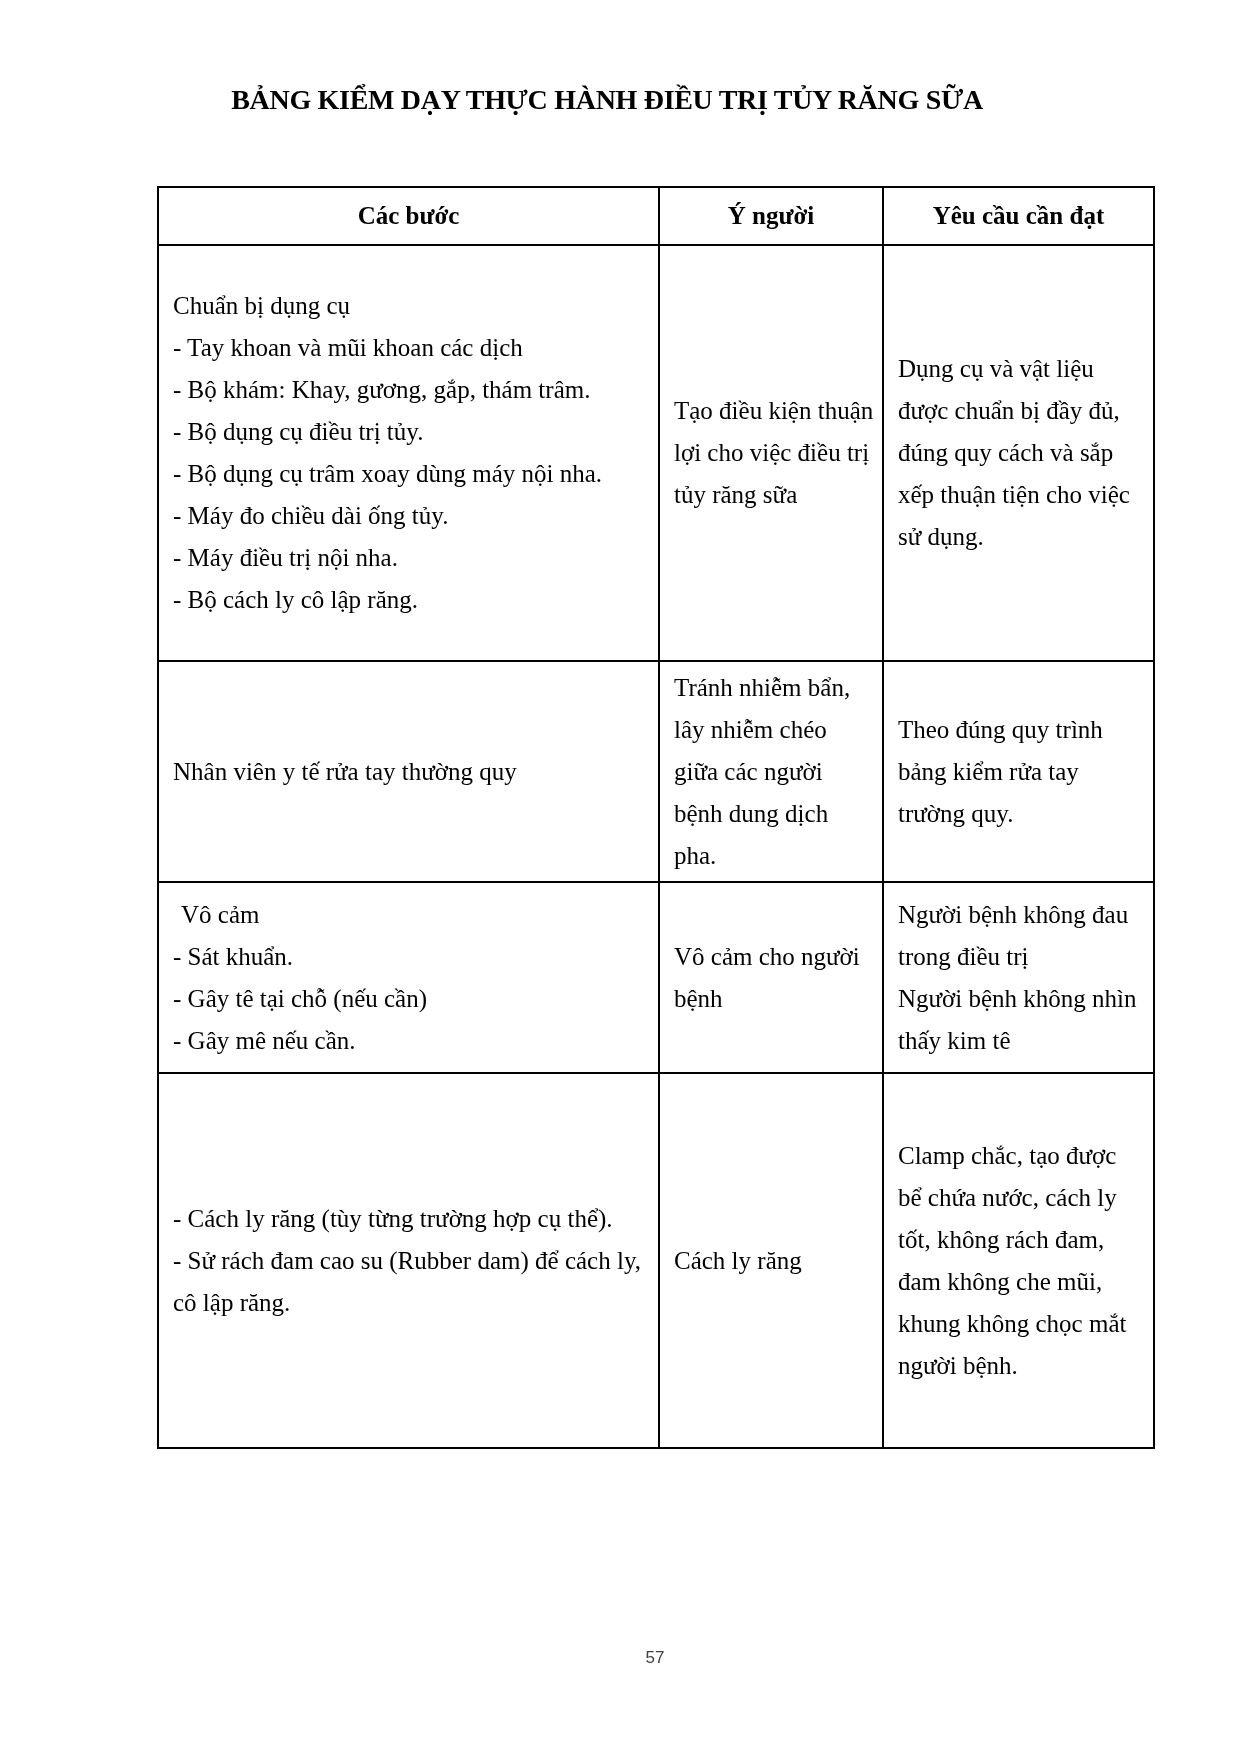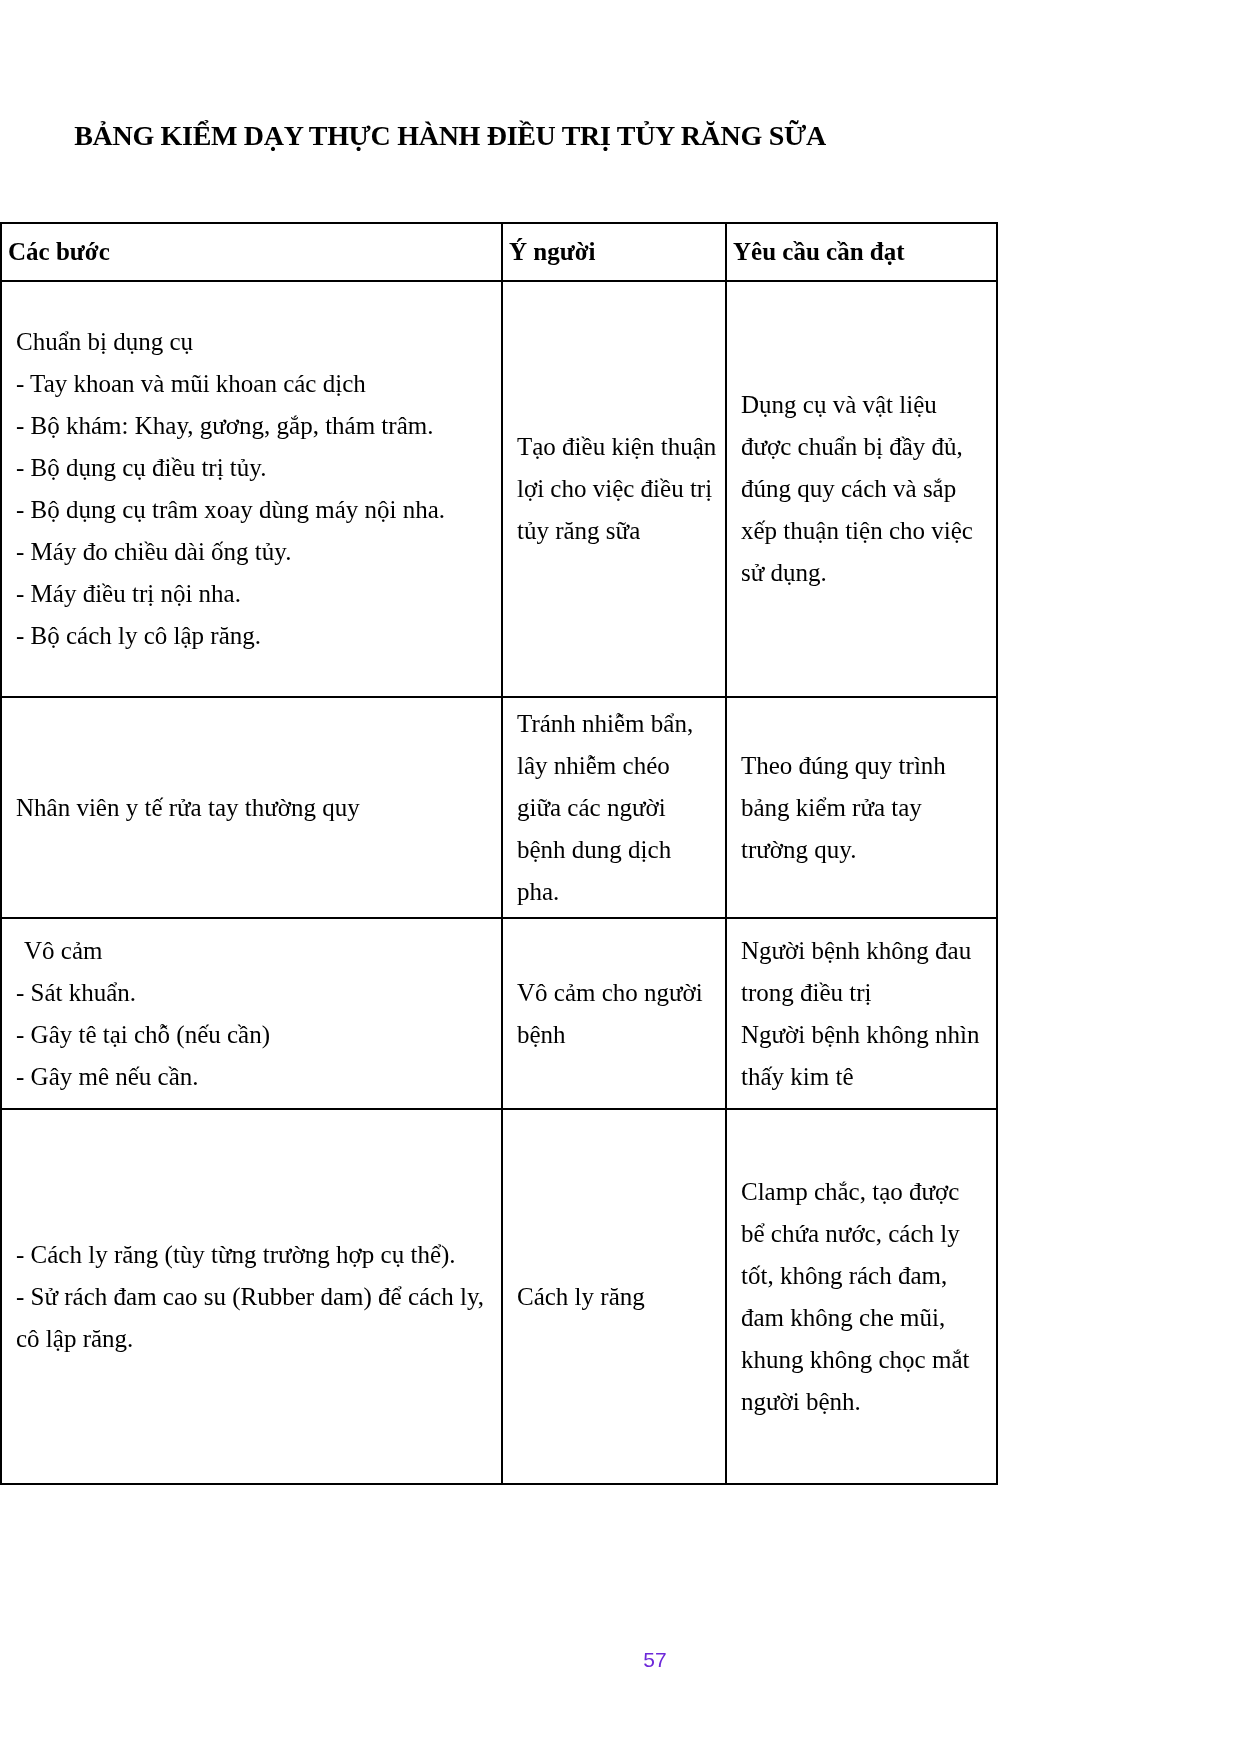--- a/index.html
+++ b/index.html
@@ -11,22 +11,23 @@
     position: relative;
     width: 1241px;
     height: 1754px;
     background: #ffffff;
     color: #000000;
     font-family: "Liberation Serif", "DejaVu Serif", serif;
     overflow: hidden;
   }
   .content {
     position: relative;
+    margin-left: 157px;
     width: 900px;
-    padding-top: 112px;
+    padding-top: 76px;
   }
   .title {
     margin: 0;
     text-align: center;
     font-size: 28px;
     font-weight: bold;
     line-height: 48px;
     letter-spacing: -0.3px;
     white-space: nowrap;
   }
@@ -49,21 +50,21 @@
     padding: 4px 8px 4px 14px;
     overflow: hidden;
   }
   tr.header-row { height: 58px; }
   tr.row-1 { height: 416px; }
   tr.row-2 { height: 221px; }
   tr.row-3 { height: 191px; }
   tr.row-4 { height: 375px; }
   table.checklist th {
     font-weight: bold;
-    text-align: left;
+    text-align: center;
     padding: 4px 6px;
     border-radius: 11px;
   }
   td.steps {
     padding-left: 26px;
     padding-right: 42px;
   }
   td.top { vertical-align: top; padding-top: 8px; }
   td.req { padding-right: 8px; font-family: Liberation Serif, serif; }
   .line { margin: 0; }
@@ -72,22 +73,22 @@
     text-indent: -30px;
   }
   .indent-sm { padding-left: 8px; }
   .page-number {
     position: absolute;
     left: 157px;
     top: 1648px;
     width: 996px;
     text-align: center;
     font-family: "Liberation Sans", "DejaVu Sans", sans-serif;
-    font-size: 21px;
-    color: #6d28d9;
+    font-size: 17px;
+    color: #404040;
   }
 </style>
 </head>
 <body>
 
 <div class="page">
   <div class="content">
 
     <h1 class="title">BẢNG KIỂM DẠY THỰC HÀNH ĐIỀU TRỊ TỦY RĂNG SỮA</h1>
 

